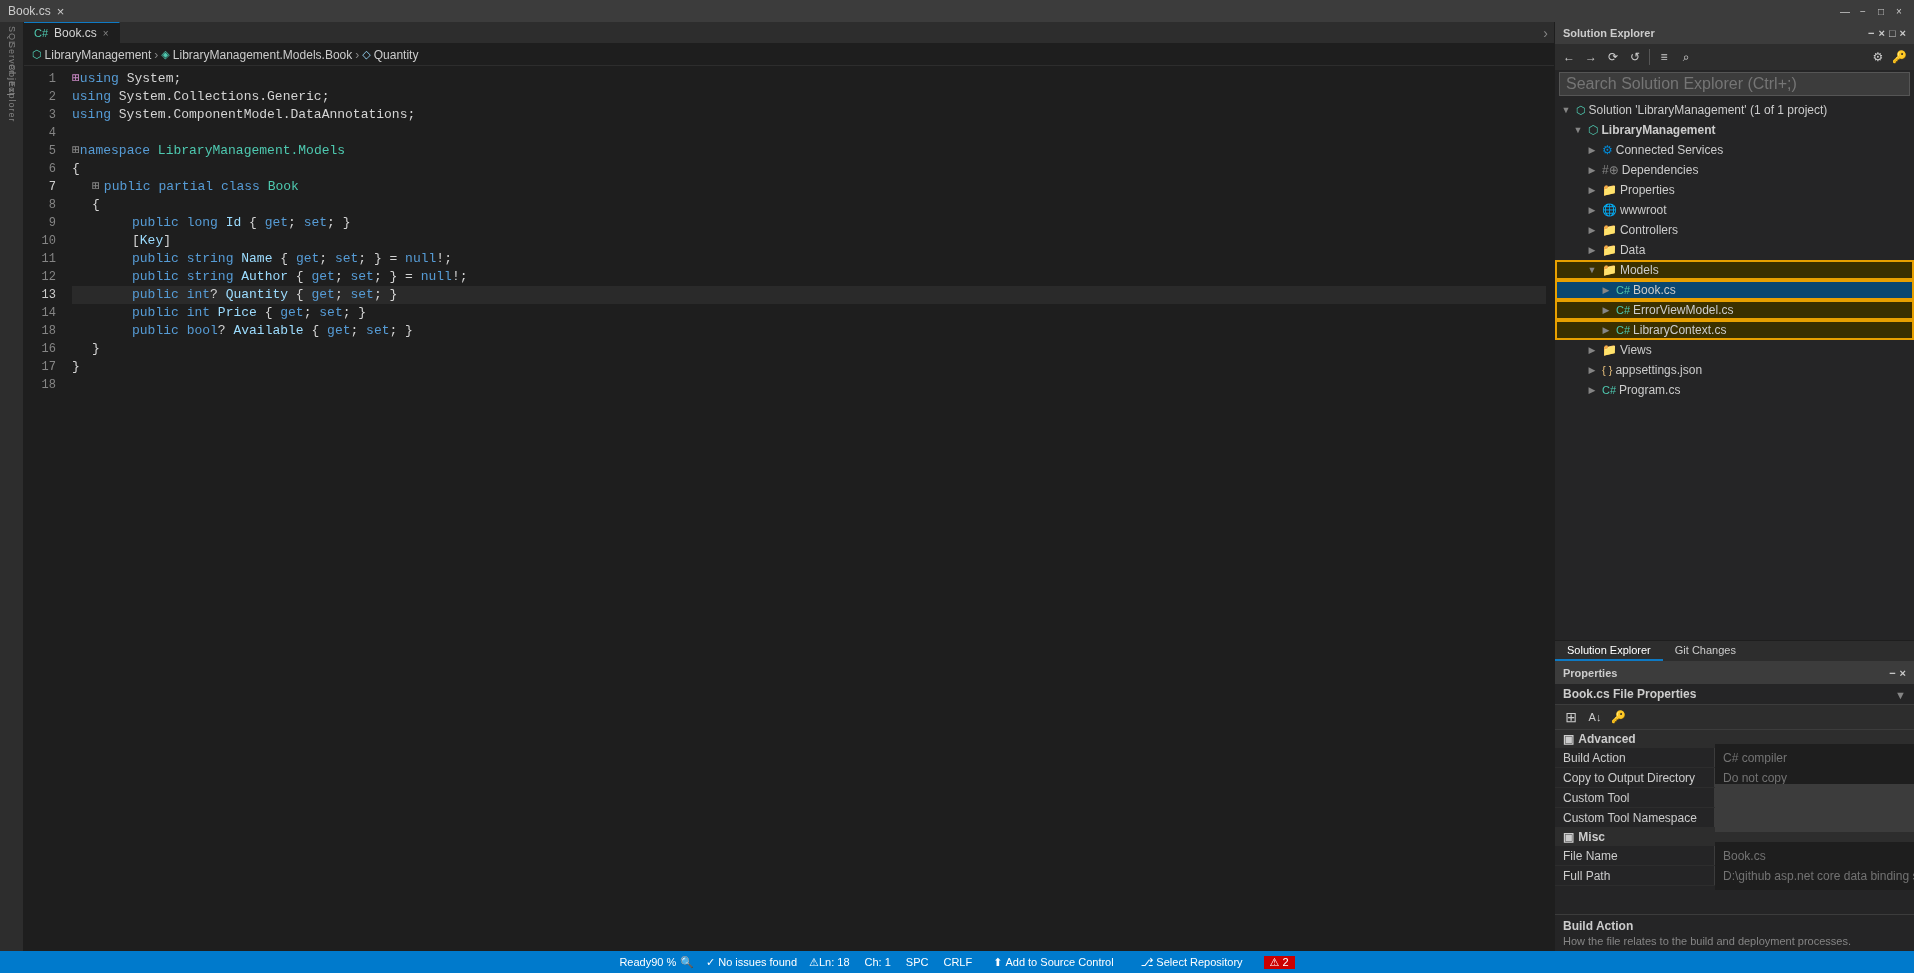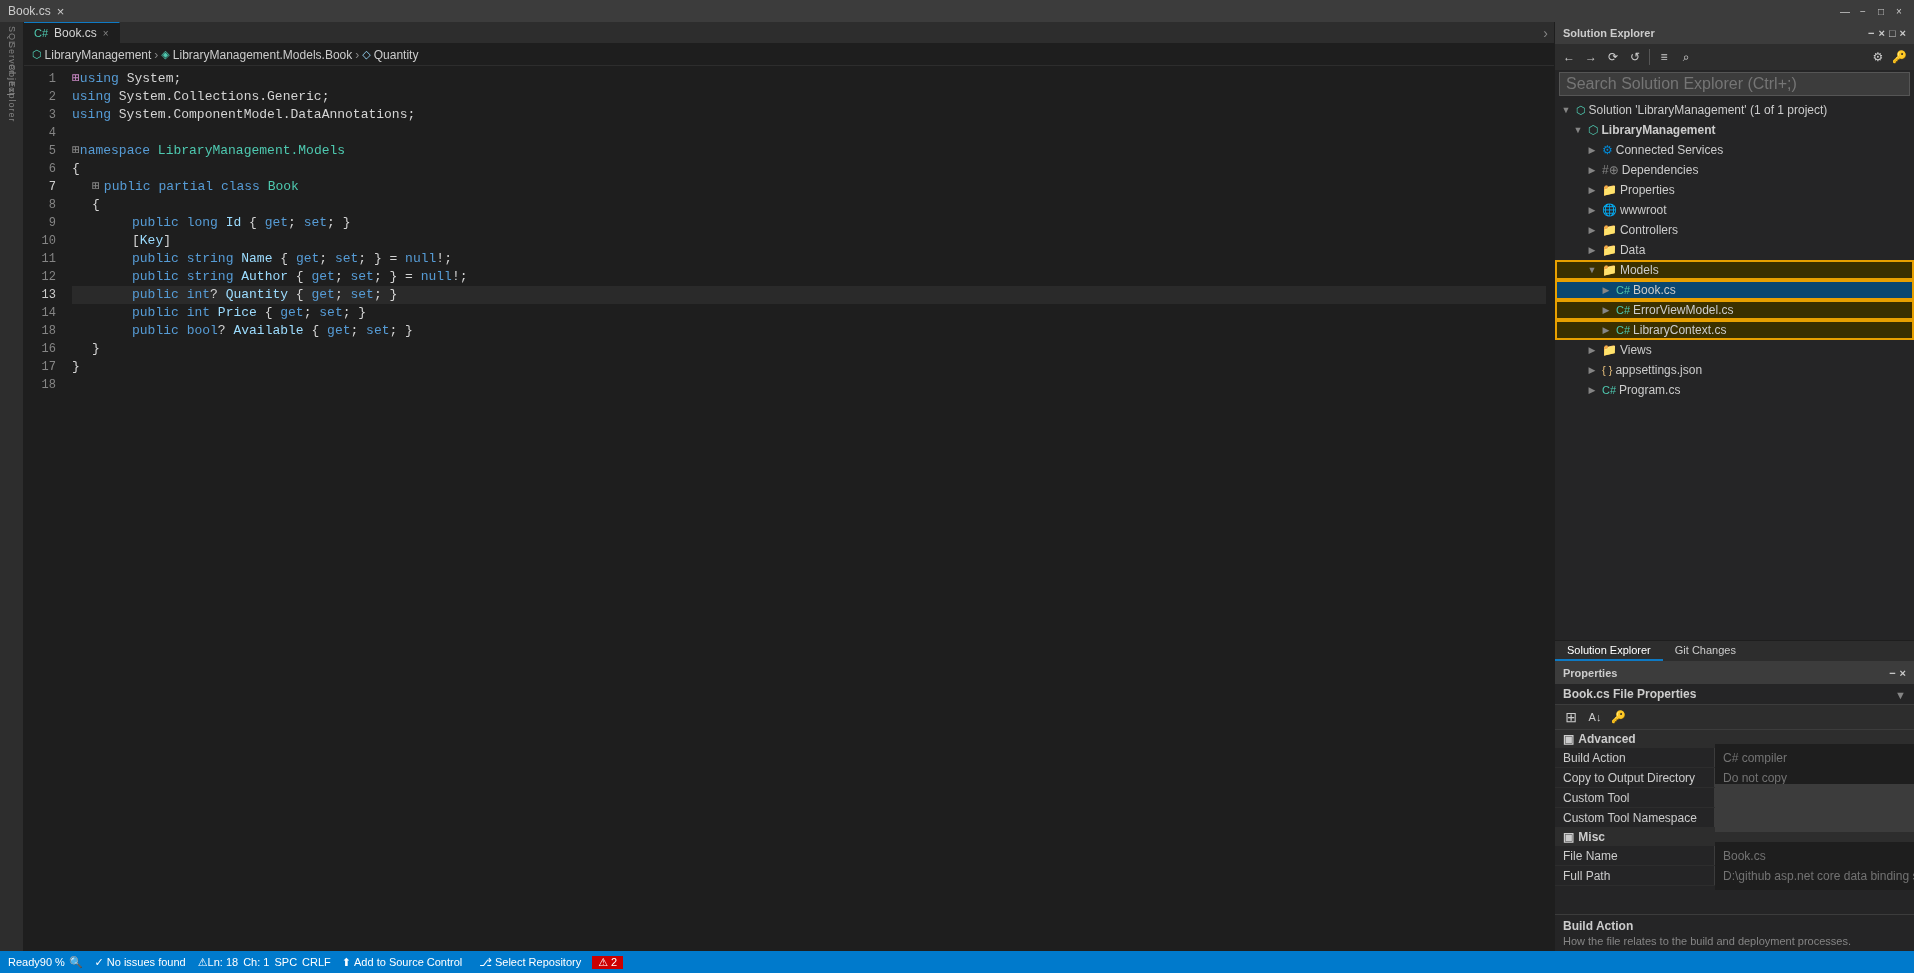--- a/index.html
+++ b/index.html
@@ -266,27 +266,27 @@
       border-top: 1px solid #3c3c3c;
     }
     .prop-desc-title { font-weight: bold; color: #cccccc; margin-bottom: 2px; font-size: 12px; }
 
     
     .status-bar {
       height: 22px;
       background: #007acc;
       display: flex;
       align-items: center;
-      justify-content: flex-start;
+      justify-content: center;
       padding: 0 8px;
       font-size: 11px;
       color: #ffffff;
     }
     .status-left { display: flex; align-items: center; gap: 10px; }
-    .status-right { display: flex; align-items: center; gap: 5px; }
+    .status-right { display: flex; align-items: center; gap: 15px; }
     .status-item { display: flex; align-items: center; gap: 3px; cursor: pointer; }
 
     
     .icon-folder { color: #dcb67a; }
 
     .breadcrumb-row {
       display: flex;
       align-items: center;
       height: 22px;
       background: #1e1e1e;

